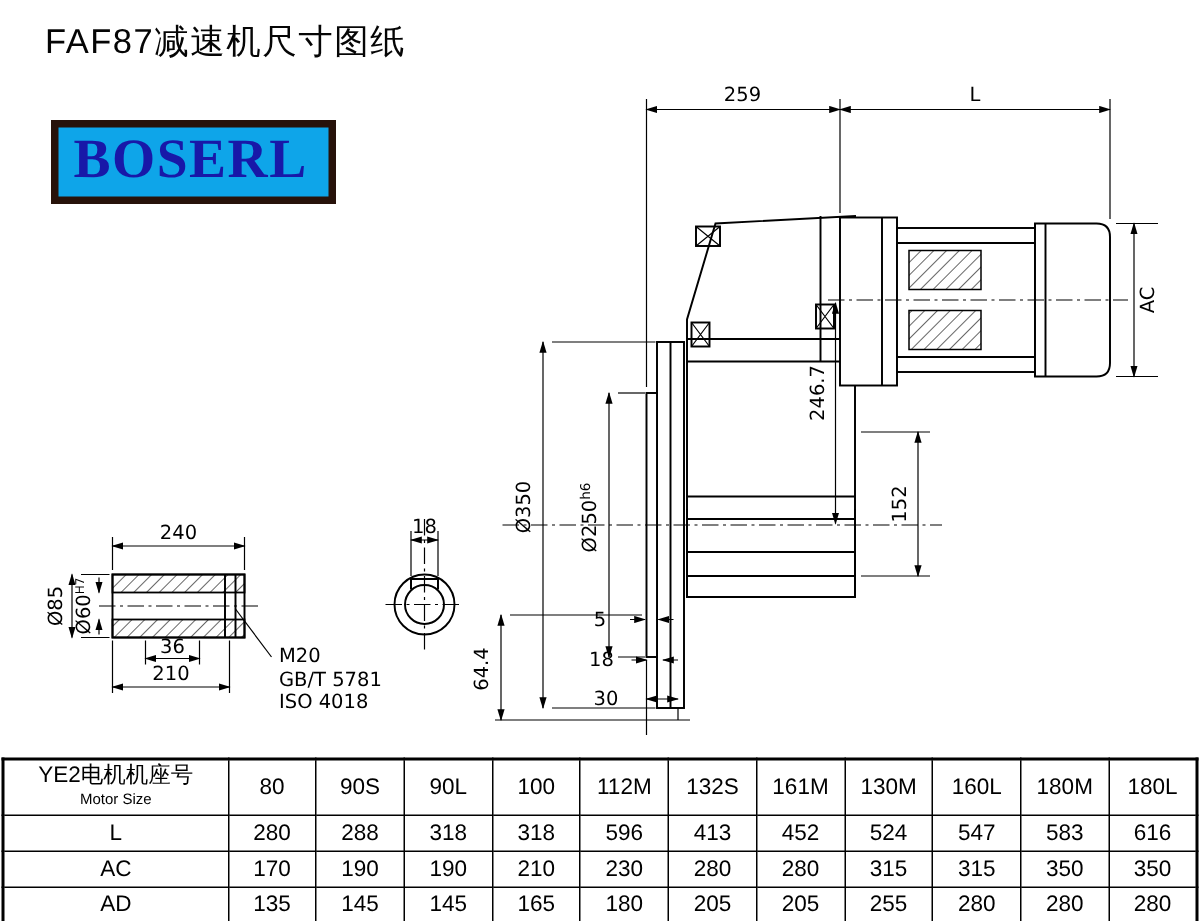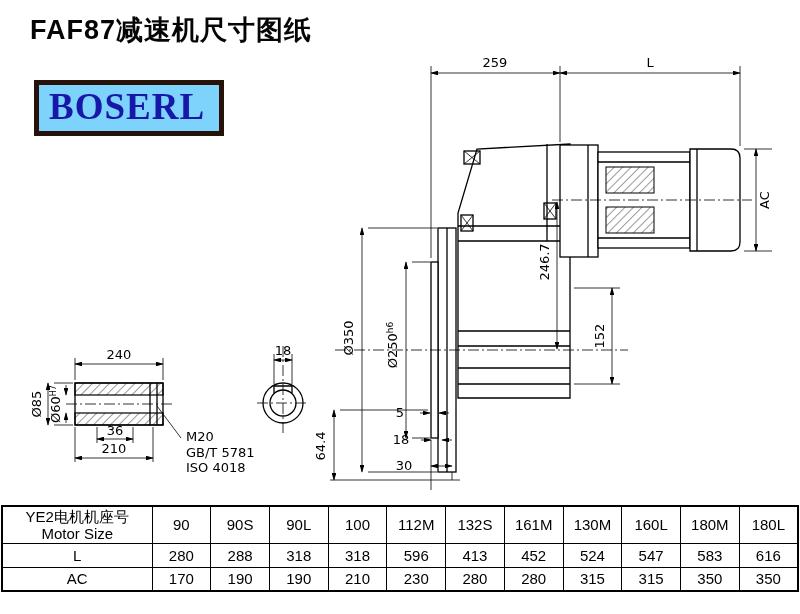--- a/index.html
+++ b/index.html
@@ -1,25 +1,25 @@
 <!DOCTYPE html>
 <html><head>
 <meta charset="utf-8">
 <style>
   html,body{margin:0;padding:0;}
   body{
     width:800px;height:614px;background:#fff;position:relative;overflow:hidden;
     font-family:"Liberation Sans", sans-serif;color:#000;
   }
   .title{
-    position:absolute;left:30px;top:12px;font-size:27px;font-weight:bold;
+    position:absolute;left:30px;top:12px;font-size:23px;font-weight:normal;
     letter-spacing:1px;color:#050505;white-space:nowrap;
   }
   .logo{
-    position:absolute;left:34px;top:80px;border:5px solid #27120a;background:#7dd3fc;
+    position:absolute;left:34px;top:80px;border:5px solid #27120a;background:#0ea5e9;
     padding:0 14px 2px 10px;
   }
   .logo span{
     font-family:"Liberation Serif", serif;font-size:37px;font-weight:bold;
     color:#1818a8;letter-spacing:1px;line-height:44px;
   }
   svg.drawing{position:absolute;left:0;top:0;}
   svg text{font-family:"DejaVu Sans", sans-serif;font-size:13px;fill:#000;}
   .ol{stroke:#000;stroke-width:1.3;fill:none;}
   .olw{stroke:#000;stroke-width:1.3;fill:#fff;}
@@ -30,21 +30,21 @@
     table-layout:fixed;border:2px solid #000;
   }
   table.sizes th, table.sizes td{
     border:1px solid #000;text-align:center;font-weight:normal;
     font-size:15px;padding:0;overflow:hidden;white-space:nowrap;
   }
   tr.hd{height:37px;padding-left:32px;}
   tr.dr{height:24px;}
   th.colhead{text-align:left;padding-left:6px;}
   th.colhead .cn{font-size:15px;display:block;line-height:18px;}
-  th.colhead .en{font-size:15px;display:block;line-height:16px;}
+  th.colhead .en{font-size:10px;display:block;line-height:16px;}
 </style>
 </head>
 <body>
 
 <div class="title">FAF87减速机尺寸图纸</div>
 <div class="logo">
   <span>BOSERL</span>
 </div>
 
 <svg class="drawing" width="800" height="505" viewBox="0 0 800 505">
@@ -218,21 +218,21 @@
       <col>
       <col>
       <col>
   </colgroup>
   <tbody>
       <tr class="hd">
     <th class="colhead">
       <span class="cn">YE2电机机座号</span>
       <span class="en">Motor Size</span>
     </th>
-    <th>90</th>
+    <th>80</th>
     <th>90S</th>
     <th>90L</th>
     <th>100</th>
     <th>112M</th>
     <th>132S</th>
     <th>161M</th>
     <th>130M</th>
     <th>160L</th>
     <th>180M</th>
     <th>180L</th>
@@ -258,14 +258,28 @@
     <td>190</td>
     <td>210</td>
     <td>230</td>
     <td>280</td>
     <td>280</td>
     <td>315</td>
     <td>315</td>
     <td>350</td>
     <td>350</td>
   </tr>
+  <tr class="dr">
+    <th>AD</th>
+    <td>135</td>
+    <td>145</td>
+    <td>145</td>
+    <td>165</td>
+    <td>180</td>
+    <td>205</td>
+    <td>205</td>
+    <td>255</td>
+    <td>280</td>
+    <td>280</td>
+    <td>280</td>
+  </tr>
 </tbody>
   </table>
 
 </body></html>

